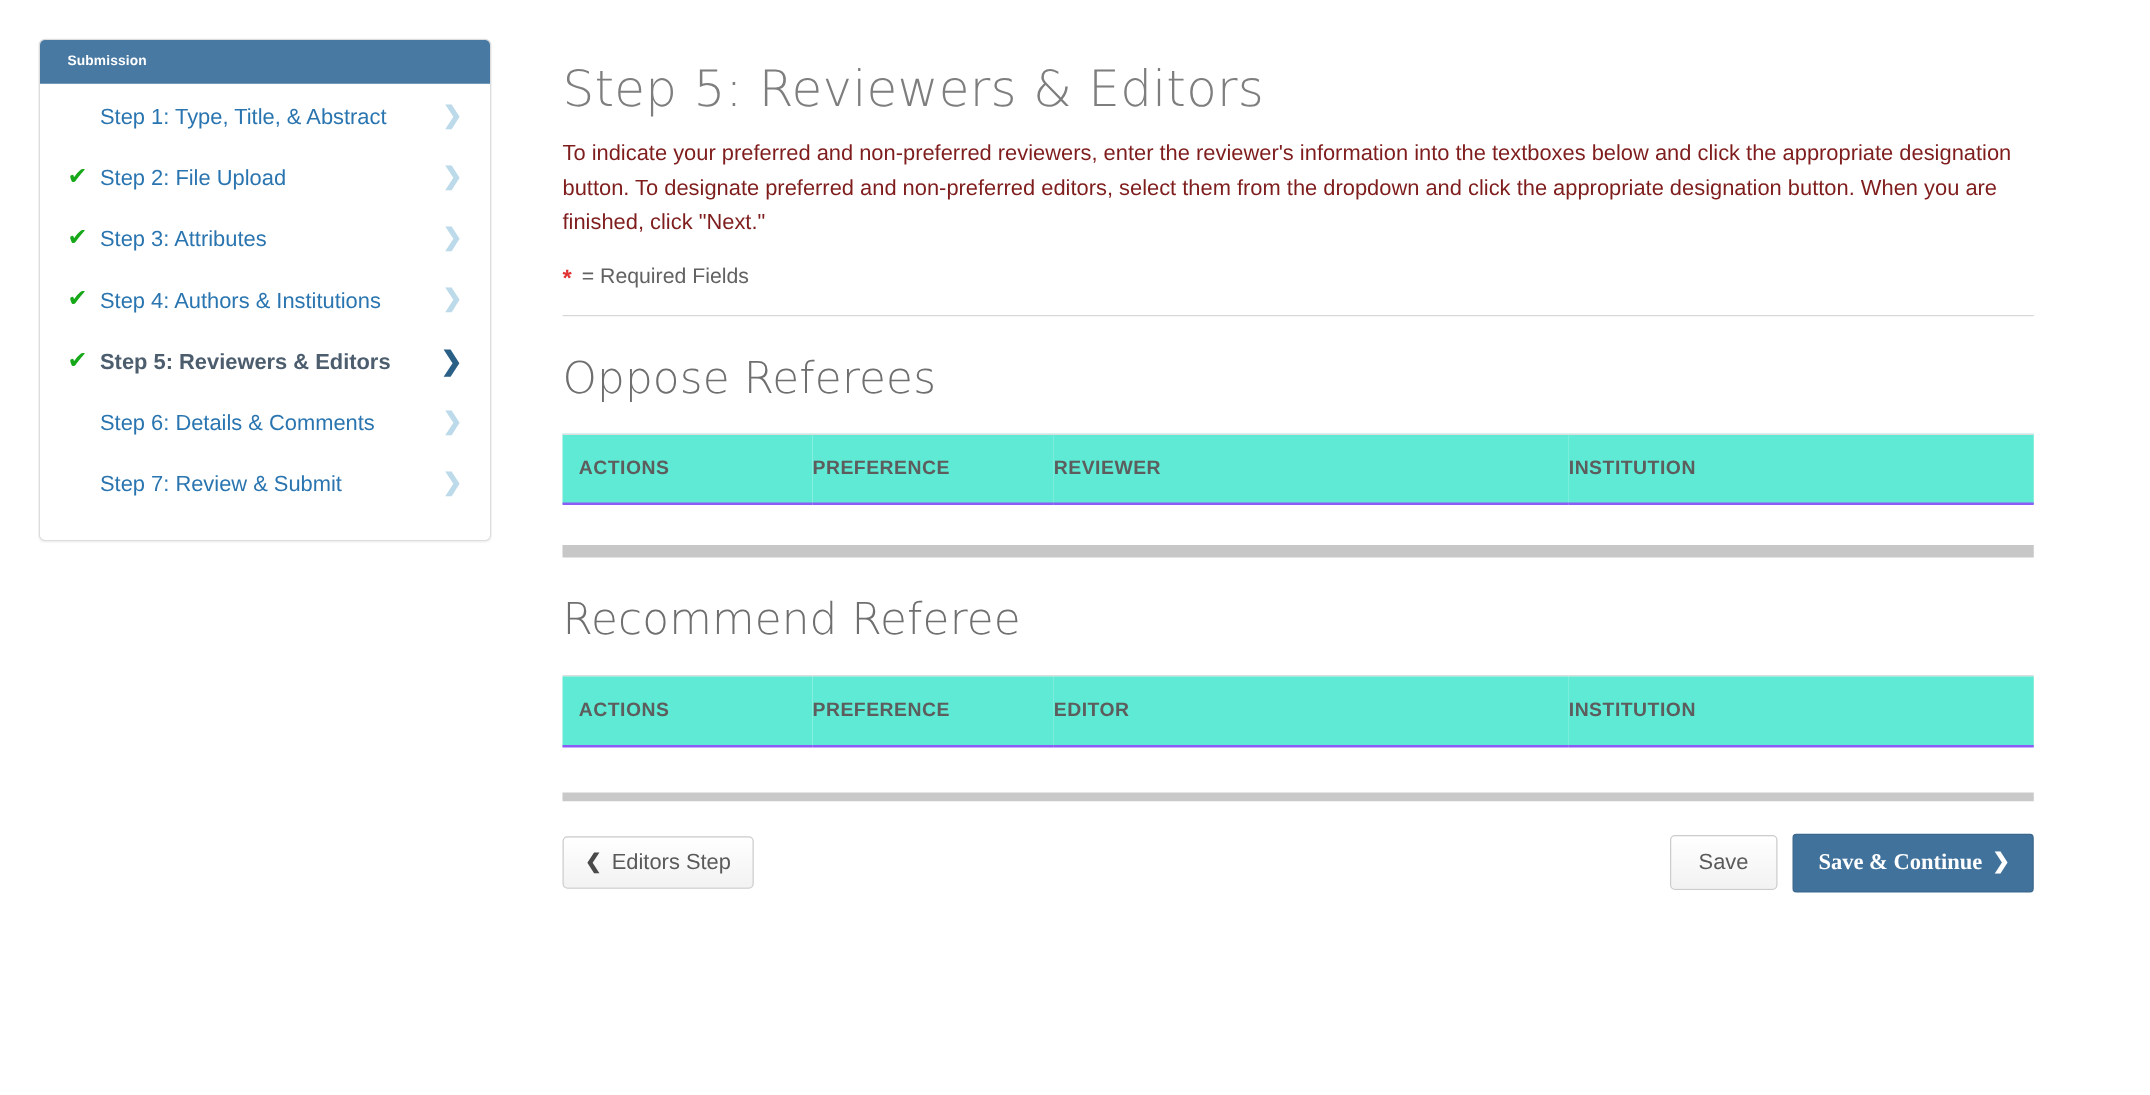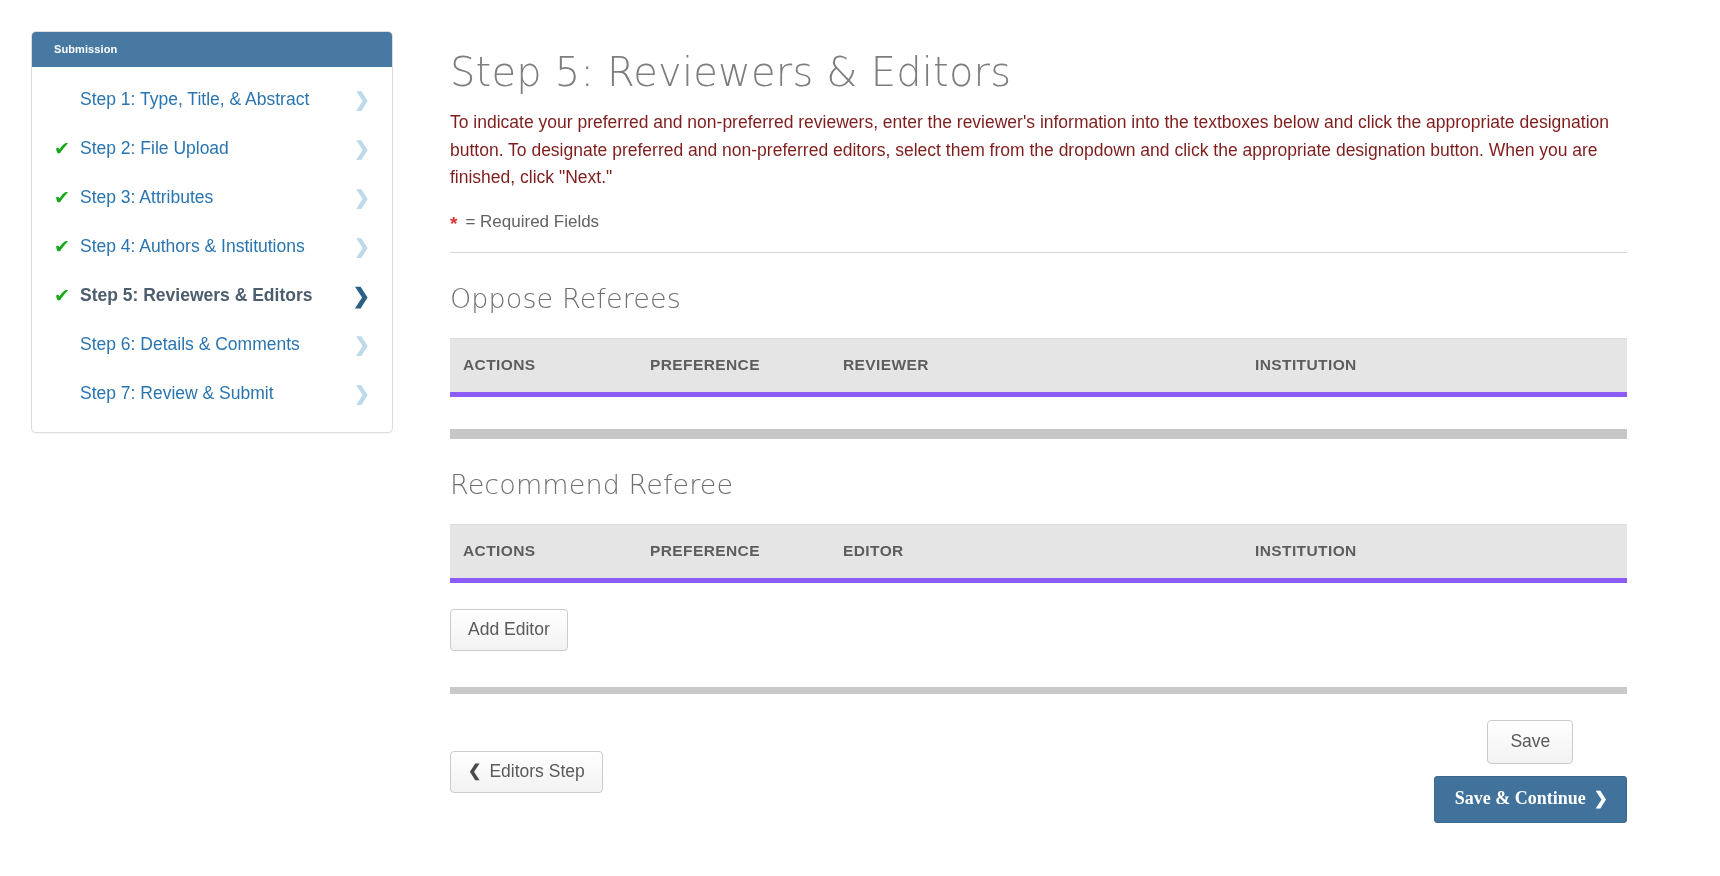--- a/index.html
+++ b/index.html
@@ -41,21 +41,21 @@
     font-size: 11px;
     font-weight: bold;
     padding: 11px 0 12px 22px;
     letter-spacing: 0.1px;
   }
   .sidebar-list {
     padding: 8px 0 14px 0;
   }
   .sidebar-item {
     display: flex;
-    align-items: center;
+    align-items: flex-start;
     padding: 8px 18px 8px 22px;
     min-height: 49px;
     cursor: pointer;
     position: relative;
   }
   .sidebar-check {
     width: 22px;
     flex: 0 0 22px;
     color: #17a81a;
     font-size: 19px;
@@ -136,35 +136,35 @@
     background: #c7c7c7;
     margin: 0;
   }
 
   .section {
     padding-top: 30px;
   }
   .section-title {
     font-family: "DejaVu Sans", sans-serif;
     font-weight: 300;
-    font-size: 27px;
+    font-size: 35px;
     color: #6f6f6f;
     margin: 0 0 24px 0;
     letter-spacing: 0.1px;
   }
 
   table.grid {
     width: 100%;
     border-collapse: collapse;
     table-layout: fixed;
   }
   table.grid thead th {
-    background: #e5e5e5;
+    background: #5eead4;
     border-top: 1px solid #dddddd;
-    border-bottom: 5px solid #8b5cf6;
+    border-bottom: 2px solid #8b5cf6;
     text-align: left;
     font-size: 15.5px;
     font-weight: bold;
     letter-spacing: 0.4px;
     color: #5d5d5d;
     padding: 16px 0 16px 0;
     height: 56px;
   }
   table.grid thead th.c-actions { width: 200px; padding-left: 13px; }
   table.grid thead th.c-pref    { width: 193px; }
@@ -209,21 +209,20 @@
   .footer-bar {
     display: flex;
     align-items: center;
     justify-content: space-between;
     padding-top: 26px;
   }
   .footer-right {
     display: flex;
     align-items: center;
     gap: 12px;
-    flex-direction: column;
   }
   .btn-save { padding: 11px 22px 12px 22px; }
 </style>
 </head>
 <body>
 
 <div class="page">
 
   <aside class="sidebar">
     <div class="sidebar-header">Submission</div>
@@ -315,23 +314,20 @@
           <tr>
             <th class="c-actions">ACTIONS</th>
             <th class="c-pref">PREFERENCE</th>
             <th class="c-who">EDITOR</th>
             <th class="c-inst">INSTITUTION</th>
           </tr>
         </thead>
         <tbody></tbody>
       </table>
 
-      <div class="add-btn-row">
-        <button class="btn">Add Editor</button>
-      </div>
     </section>
 
     <div class="footer-rule"></div>
 
     <div class="footer-bar">
       <button class="btn">
         <span class="chev">❮</span>
         <span>Editors Step</span>
       </button>
 

